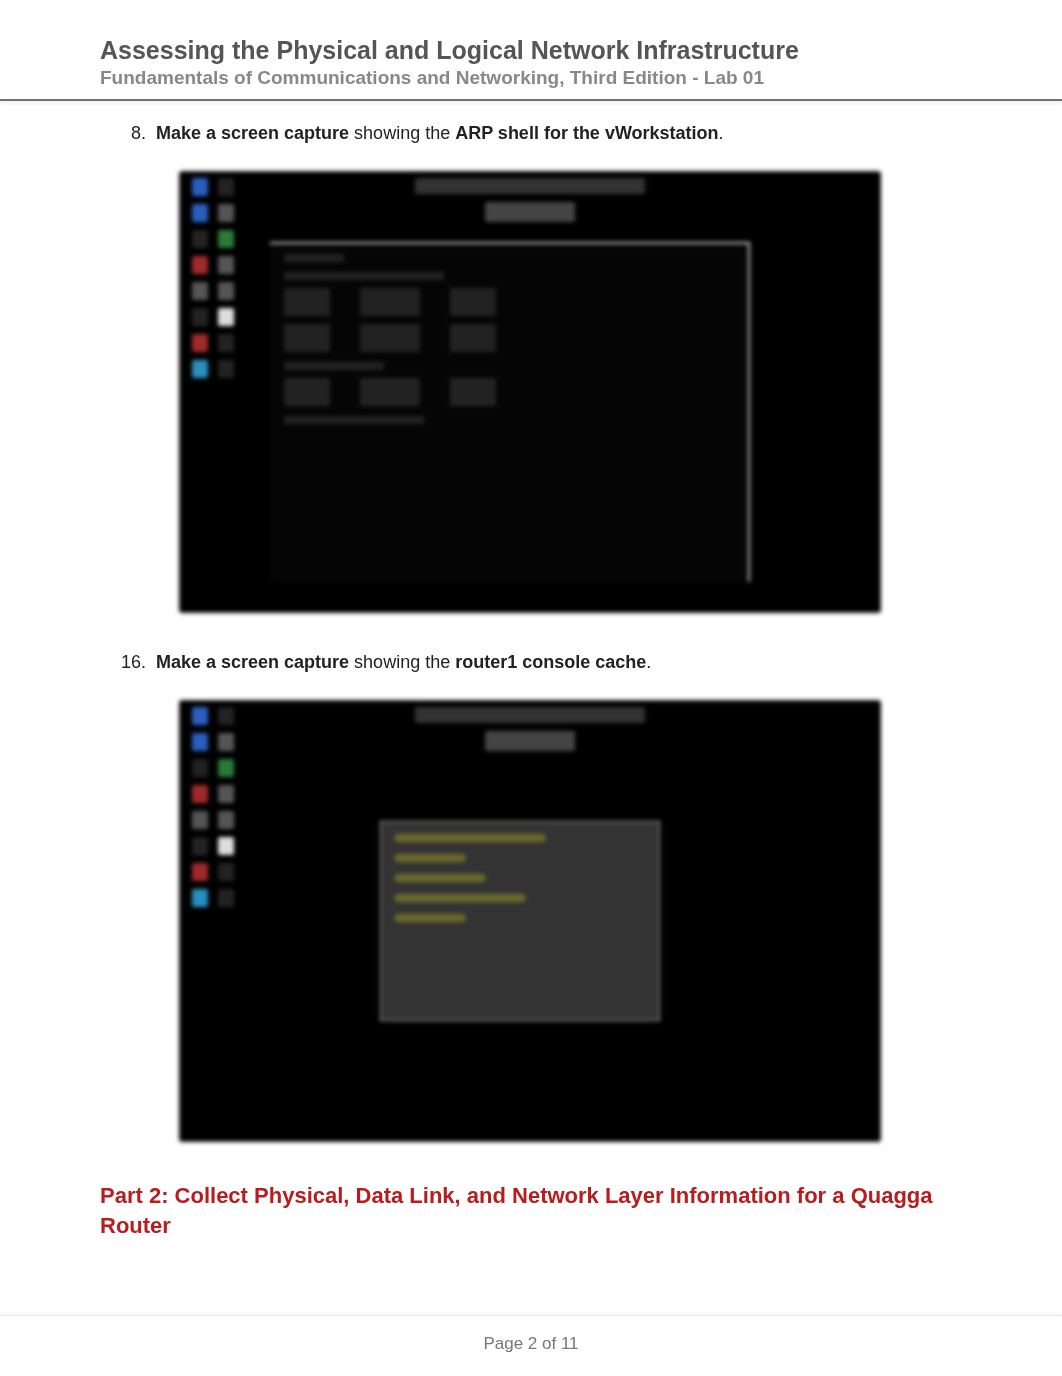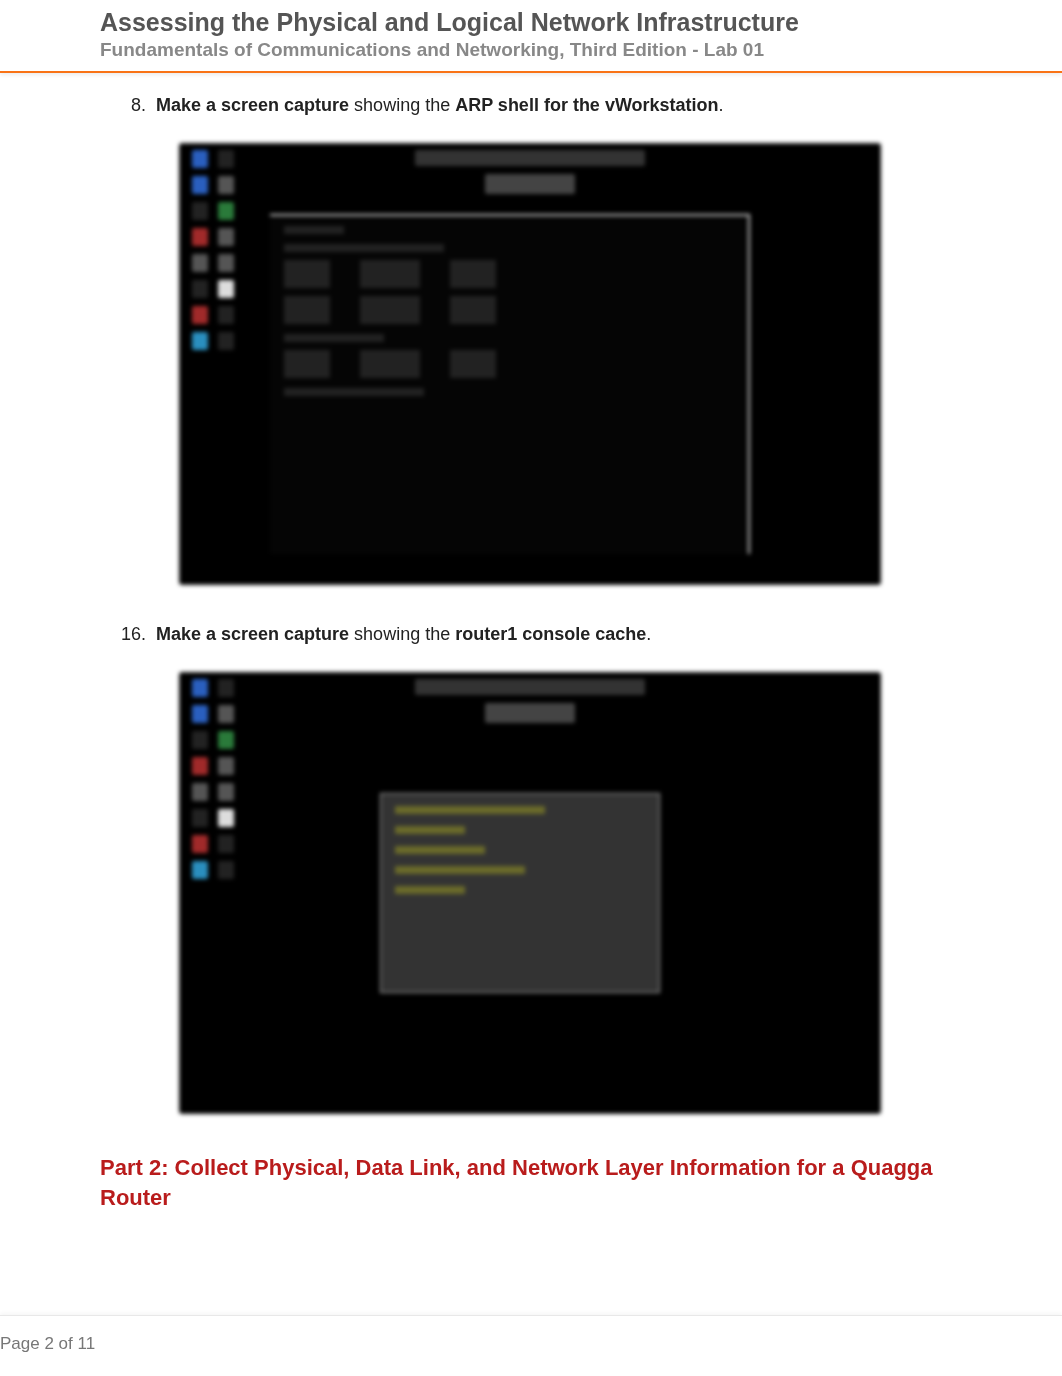--- a/index.html
+++ b/index.html
@@ -11,22 +11,22 @@
     color: #333;
   }
   .page {
     width: 1062px;
     min-height: 1376px;
     padding: 0;
     position: relative;
     background: #fff;
   }
   .header {
-    padding: 8px 100px 10px 100px;
-    border-bottom: 2px solid #f97316;
+    padding: 36px 100px 10px 100px;
+    border-bottom: 2px solid #737373;
     box-shadow: 0 2px 4px rgba(0,0,0,0.08);
   }
   .header h1 {
     font-size: 25px;
     font-weight: bold;
     color: #555;
     margin-bottom: 2px;
   }
   .header .subtitle {
     font-size: 19px;
@@ -146,21 +146,21 @@
     font-size: 22px;
     font-weight: bold;
     color: #b91c1c;
     margin-top: 8px;
     line-height: 1.35;
   }
   .footer {
     position: absolute;
     bottom: 0;
     left: 0; right: 0;
-    text-align: left;
+    text-align: center;
     padding: 18px 0 22px 0;
     font-size: 17px;
     color: #777;
     border-top: 1px solid #e8e8e8;
     box-shadow: 0 -2px 4px rgba(0,0,0,0.04);
     background: #fff;
   }
 </style>
 </head>
 <body>

